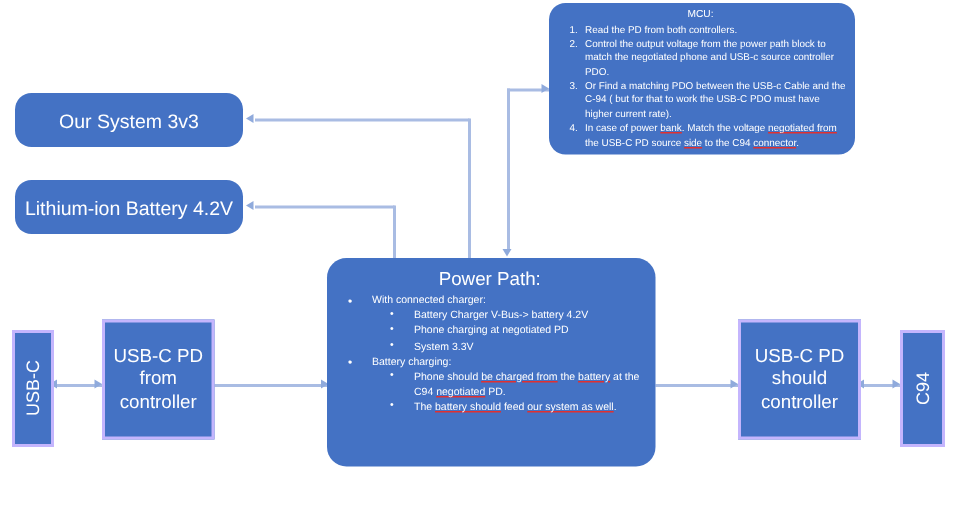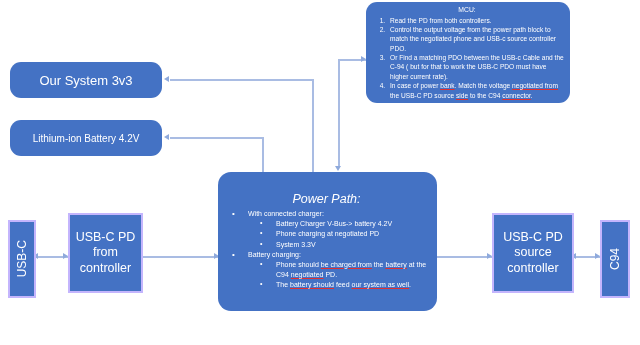--- a/index.html
+++ b/index.html
@@ -28,21 +28,21 @@
   .rounded { border-radius: 11px; }
   .rect { border: 2px solid #c4b5fd; }
   .vert-label {
     writing-mode: vertical-rl;
     transform: rotate(180deg);
     white-space: nowrap;
   }
 
   
   #node-system      { left: 10px;  top: 62px;  width: 152px; height: 36px; font-size: 13px; }
-  #node-battery     { left: 10px;  top: 120px; width: 152px; height: 36px; font-size: 10px; }
+  #node-battery     { left: 10px;  top: 120px; width: 152px; height: 36px; font-size: 13px; }
   #node-usbc        { left: 8px;   top: 220px; width: 28px;  height: 78px; font-size: 12px; }
   #node-sink        { left: 68px;  top: 213px; width: 75px;  height: 80px; font-size: 12.5px; line-height: 1.22; }
   #node-source      { left: 492px; top: 213px; width: 82px;  height: 80px; font-size: 12.5px; line-height: 1.22; }
   #node-c94         { left: 600px; top: 220px; width: 30px;  height: 78px; font-size: 12px; }
 
   #node-mcu {
     position: absolute;
     left: 366px; top: 2px; width: 204px; height: 101px;
     background: #4472C4; color: #ffffff; border-radius: 11px;
     box-sizing: border-box; padding: 3px 6px 3px 4px;
@@ -53,21 +53,21 @@
   #node-mcu ol li { margin: 0; padding-left: 3px; }
 
   #node-powerpath {
     position: absolute;
     left: 218px; top: 172px; width: 219px; height: 139px;
     background: #4472C4; color: #ffffff; border-radius: 13px;
     box-sizing: border-box; padding: 4px 8px 4px 6px;
     font-size: 7px; line-height: 1.45;
   }
   #node-powerpath .pp-title {
-    text-align: center; font-size: 12.5px; margin: 14px 0 1px 0; font-style: italic;
+    text-align: center; font-size: 12.5px; margin: 1px 0 1px 0;
   }
   #node-powerpath ul { margin: 0; padding: 0; list-style: none; }
   #node-powerpath ul.lvl1 > li { position: relative; padding-left: 24px; }
   #node-powerpath ul.lvl1 > li::before {
     content: "\2022"; position: absolute; left: 8px; top: -1px; font-size: 8px;
   }
   #node-powerpath ul.lvl2 { margin: 0; padding: 0; }
   #node-powerpath ul.lvl2 > li { position: relative; padding-left: 28px; }
   #node-powerpath ul.lvl2 > li::before {
     content: "\2022"; position: absolute; left: 12px; top: -1px; font-size: 7px;
@@ -138,21 +138,21 @@
     <div>
       <div>USB-C PD</div>
       <div>from</div>
       <div>controller</div>
     </div>
   </div>
 
   <div class="box rect" id="node-source">
     <div>
       <div>USB-C PD</div>
-      <div>source</div>
+      <div>should</div>
       <div>controller</div>
     </div>
   </div>
 
   <div class="box rect" id="node-c94">
     <span class="vert-label">C94</span>
   </div>
 
   <div id="node-mcu">
     <div class="mcu-title">MCU:</div>

